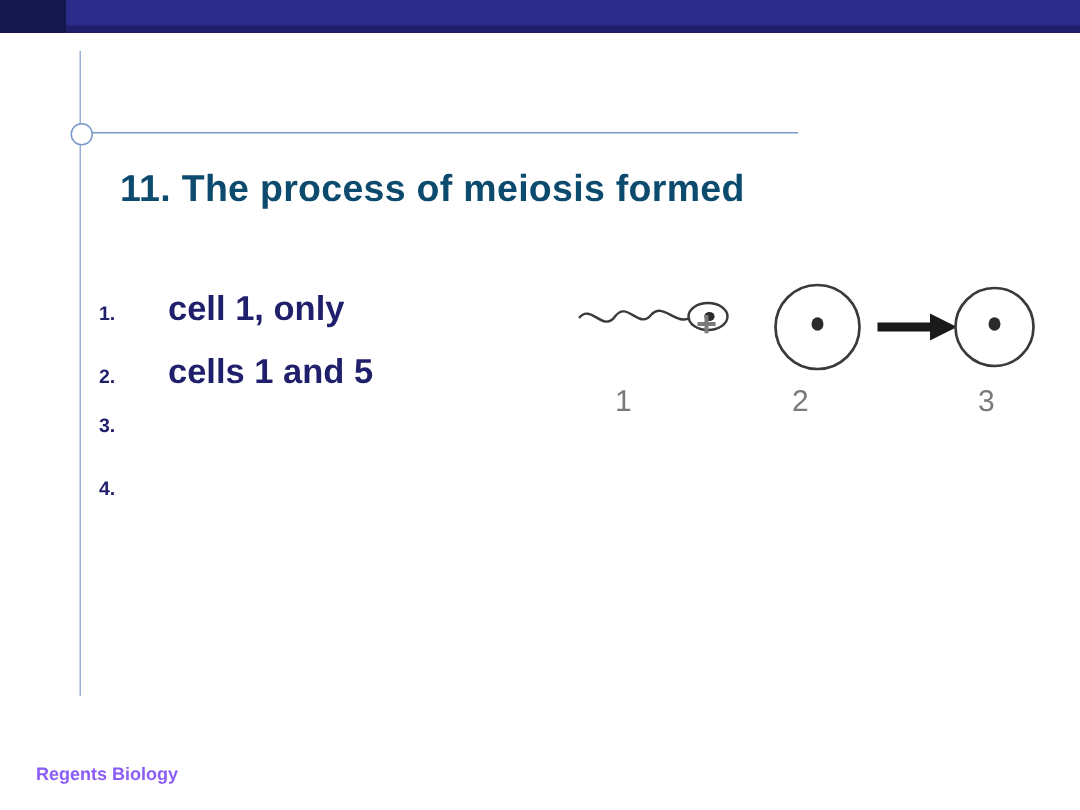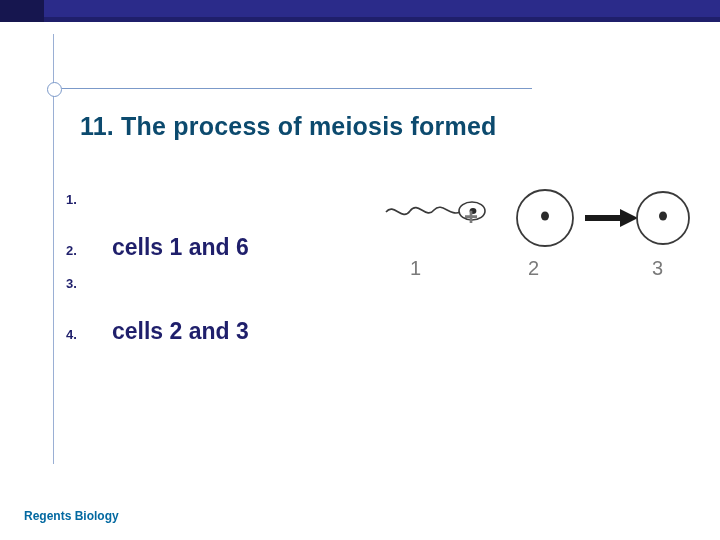--- a/index.html
+++ b/index.html
@@ -141,50 +141,50 @@
     font-weight: bold;
   }
 
   
   .footer {
     position: absolute;
     left: 24px;
     top: 509px;
     font-size: 12px;
     font-weight: bold;
-    color: #0369a1;
+    color: #8b5cf6;
   }
 </style>
 </head>
 <body>
 
 <div class="top-bar-outer"></div>
 <div class="top-bar-inner"></div>
 <div class="top-bar-accent"></div>
 
 <div class="v-rule"></div>
 <div class="h-rule"></div>
 <div class="rule-dot"></div>
 
 <div class="title">11. The process of meiosis formed</div>
 
 <div class="answers">
   <div class="answer-row">
     <span class="answer-num">1.</span>
+    <span class="answer-text">cell 1, only</span>
   </div>
   <div class="answer-row">
     <span class="answer-num">2.</span>
-    <span class="answer-text">cells 1 and 6</span>
+    <span class="answer-text">cells 1 and 5</span>
   </div>
   <div class="answer-row">
     <span class="answer-num">3.</span>
   </div>
   <div class="answer-row">
     <span class="answer-num">4.</span>
-    <span class="answer-text">cells 2 and 3</span>
   </div>
 </div>
 
 <div class="diagram">
   <svg width="320" height="110" viewBox="0 0 320 110">
 
     <path d="M6 27 C14 17, 22 37, 30 26 C38 15, 46 35, 54 25 C62 16, 70 32, 80 27" fill="none" stroke="#3a3a3a" stroke-width="1.6"></path>
     <ellipse cx="92" cy="26" rx="13" ry="9" fill="none" stroke="#3a3a3a" stroke-width="1.6"></ellipse>
     <ellipse cx="93" cy="26" rx="3.4" ry="3" fill="#2b2b2b"></ellipse>
 

